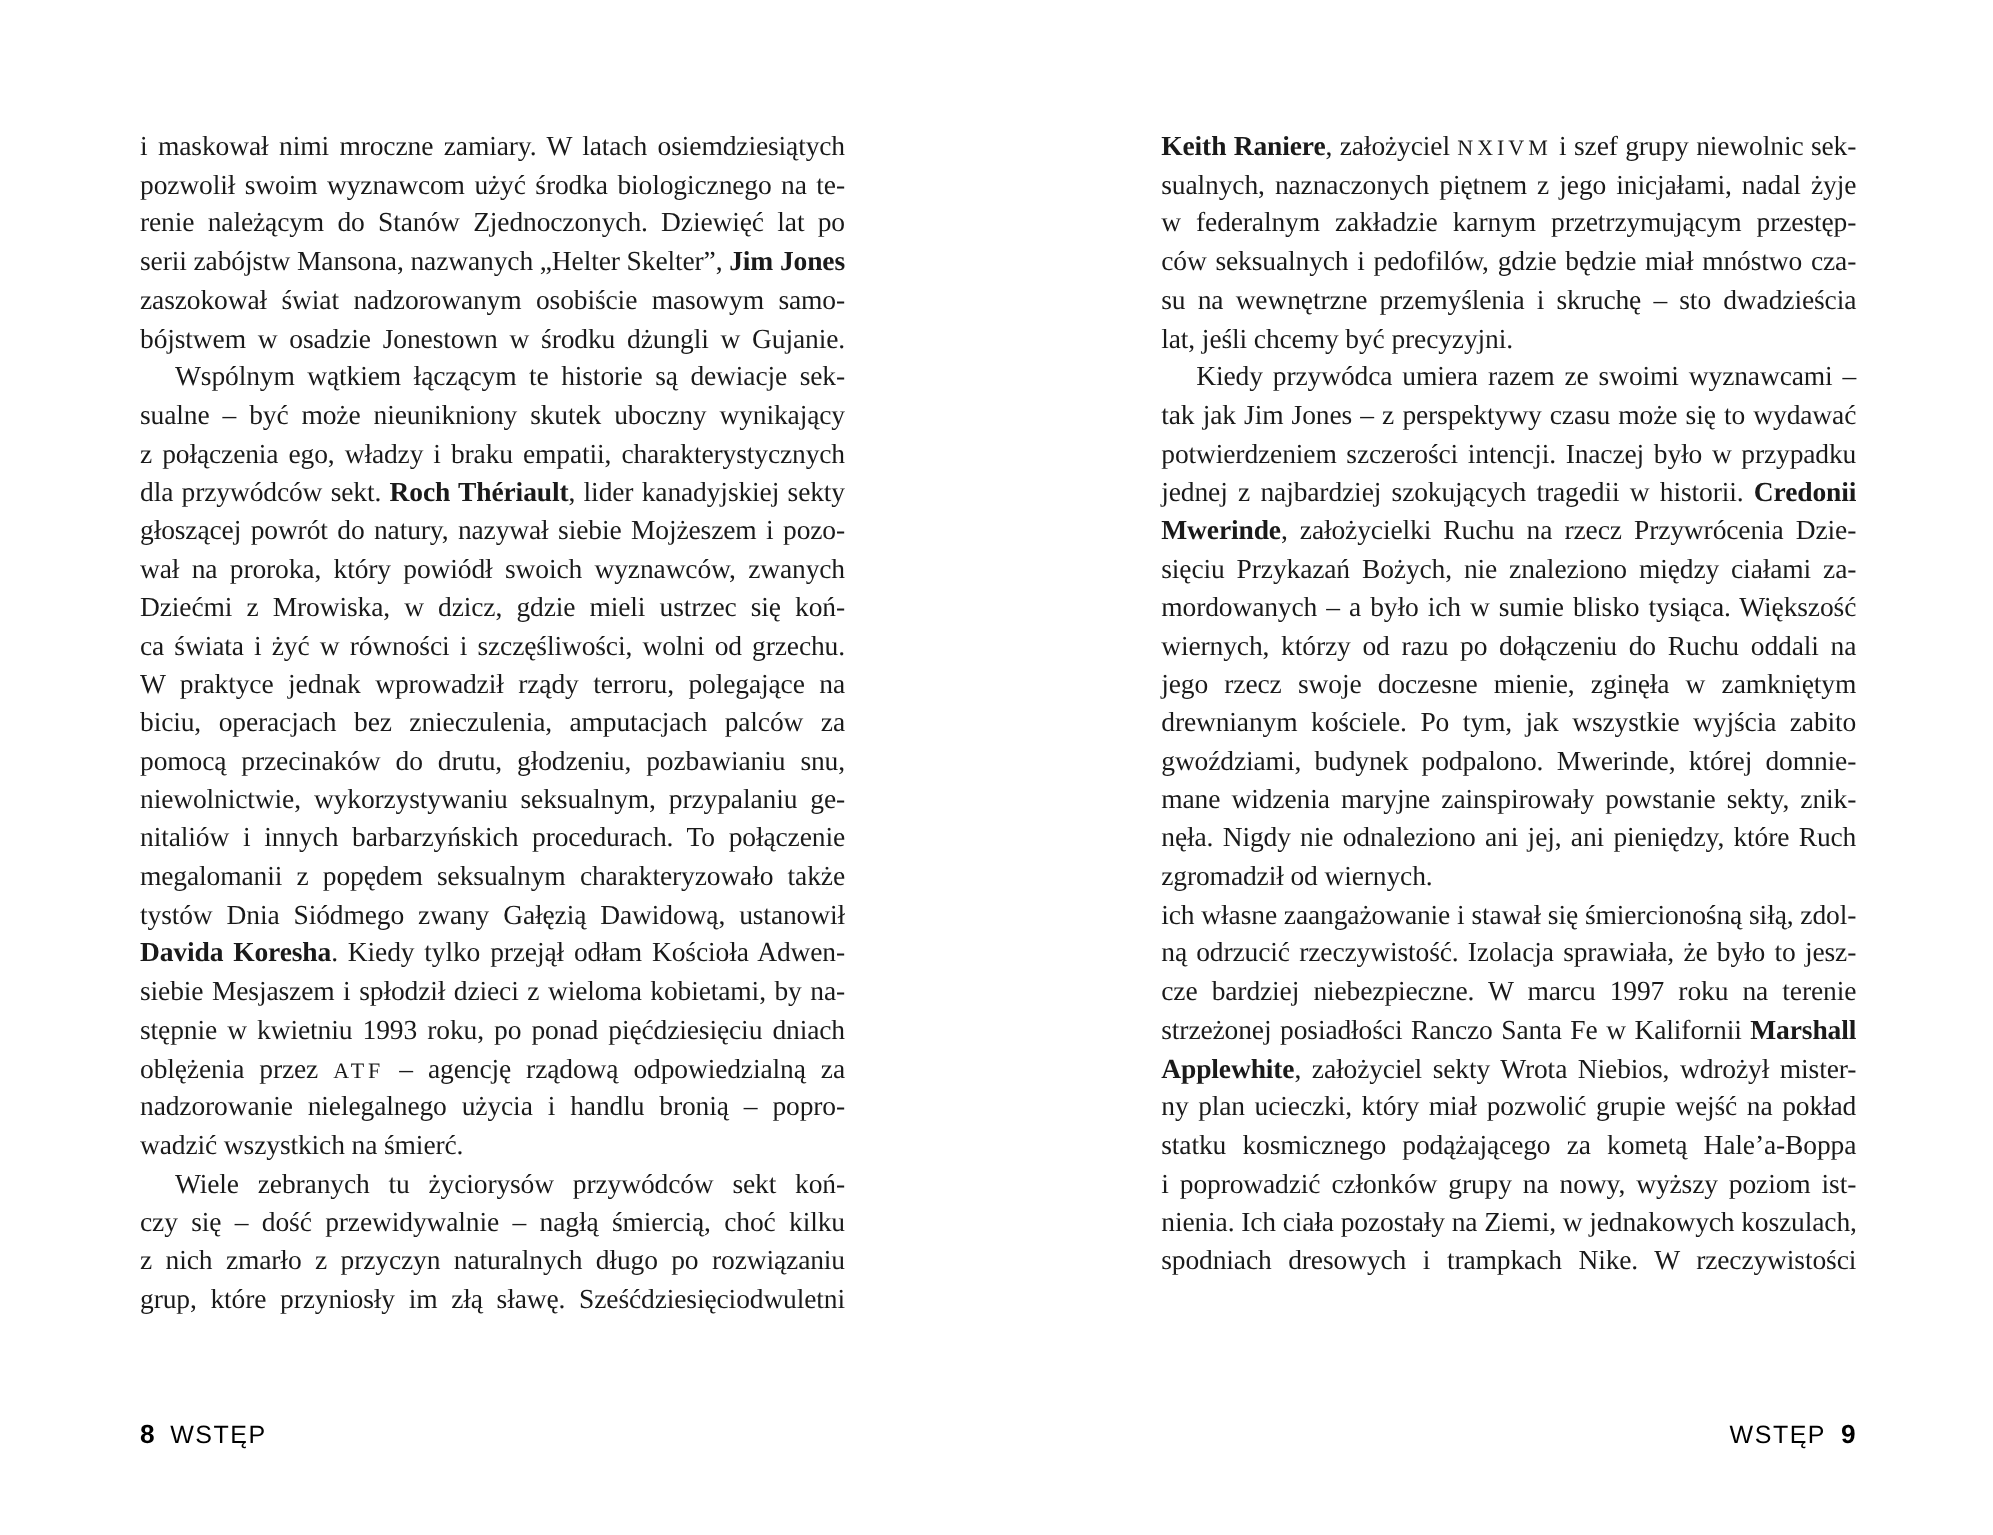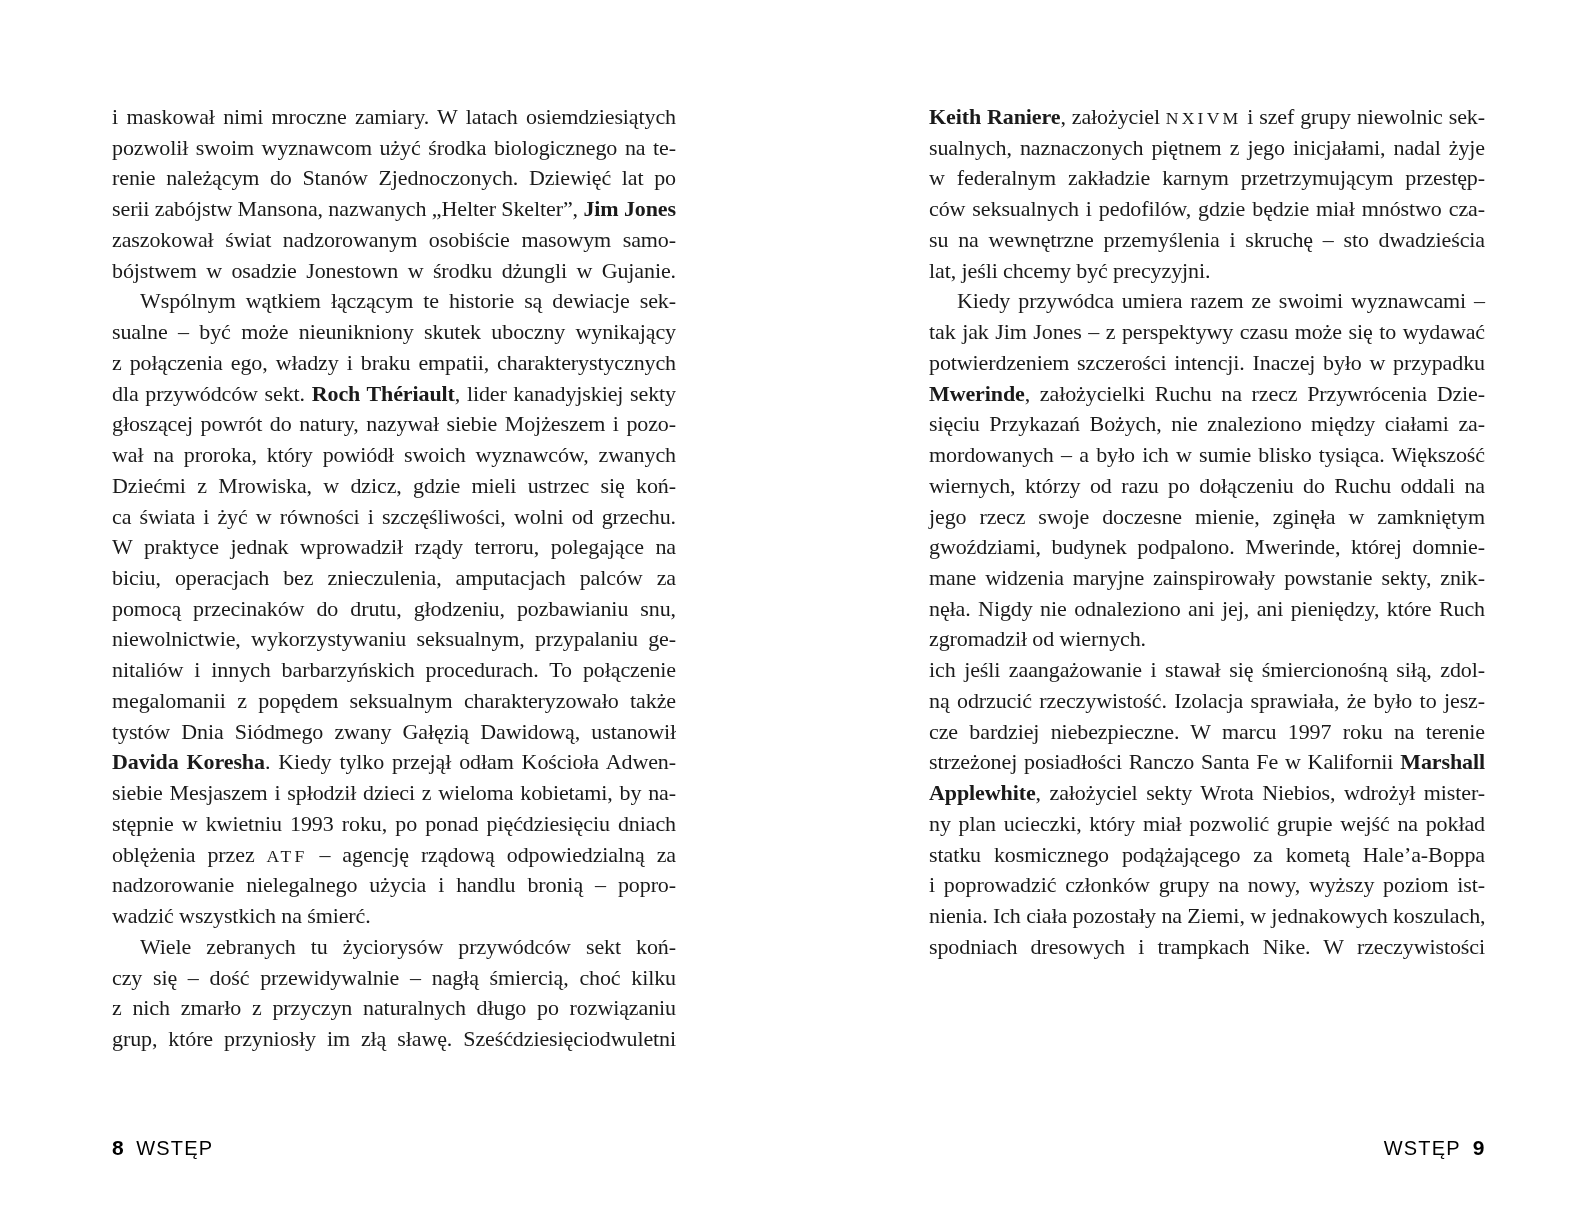--- a/index.html
+++ b/index.html
@@ -103,30 +103,32 @@
 <div class="page-col right">
     <div class="line"><b>Keith Raniere</b>, założyciel <span class="sc">NXIVM</span> i szef grupy niewolnic sek-</div>
     <div class="line">sualnych, naznaczonych piętnem z jego inicjałami, nadal żyje</div>
     <div class="line">w federalnym zakładzie karnym przetrzymującym przestęp-</div>
     <div class="line">ców seksualnych i pedofilów, gdzie będzie miał mnóstwo cza-</div>
     <div class="line">su na wewnętrzne przemyślenia i skruchę – sto dwadzieścia</div>
     <div class="line noj">lat, jeśli chcemy być precyzyjni.</div>
     <div class="line ind">Kiedy przywódca umiera razem ze swoimi wyznawcami –</div>
     <div class="line">tak jak Jim Jones – z perspektywy czasu może się to wydawać</div>
     <div class="line">potwierdzeniem szczerości intencji. Inaczej było w przypadku</div>
+    <div class="line">jednej z najbardziej szokujących tragedii w historii. <b>Credonii</b></div>
     <div class="line"><b>Mwerinde</b>, założycielki Ruchu na rzecz Przywrócenia Dzie-</div>
     <div class="line">sięciu Przykazań Bożych, nie znaleziono między ciałami za-</div>
     <div class="line">mordowanych – a było ich w sumie blisko tysiąca. Większość</div>
     <div class="line">wiernych, którzy od razu po dołączeniu do Ruchu oddali na</div>
     <div class="line">jego rzecz swoje doczesne mienie, zginęła w zamkniętym</div>
+    <div class="line">drewnianym kościele. Po tym, jak wszystkie wyjścia zabito</div>
     <div class="line">gwoździami, budynek podpalono. Mwerinde, której domnie-</div>
     <div class="line">mane widzenia maryjne zainspirowały powstanie sekty, znik-</div>
     <div class="line">nęła. Nigdy nie odnaleziono ani jej, ani pieniędzy, które Ruch</div>
     <div class="line noj">zgromadził od wiernych.</div>
-    <div class="line">ich jeśli zaangażowanie i stawał się śmiercionośną siłą, zdol-</div>
+    <div class="line">ich własne zaangażowanie i stawał się śmiercionośną siłą, zdol-</div>
     <div class="line">ną odrzucić rzeczywistość. Izolacja sprawiała, że było to jesz-</div>
     <div class="line">cze bardziej niebezpieczne. W marcu 1997 roku na terenie</div>
     <div class="line">strzeżonej posiadłości Ranczo Santa Fe w Kalifornii <b>Marshall</b></div>
     <div class="line"><b>Applewhite</b>, założyciel sekty Wrota Niebios, wdrożył mister-</div>
     <div class="line">ny plan ucieczki, który miał pozwolić grupie wejść na pokład</div>
     <div class="line">statku kosmicznego podążającego za kometą Hale’a-Boppa</div>
     <div class="line">i poprowadzić członków grupy na nowy, wyższy poziom ist-</div>
     <div class="line">nienia. Ich ciała pozostały na Ziemi, w jednakowych koszulach,</div>
     <div class="line">spodniach dresowych i trampkach Nike. W rzeczywistości</div>
   </div>

